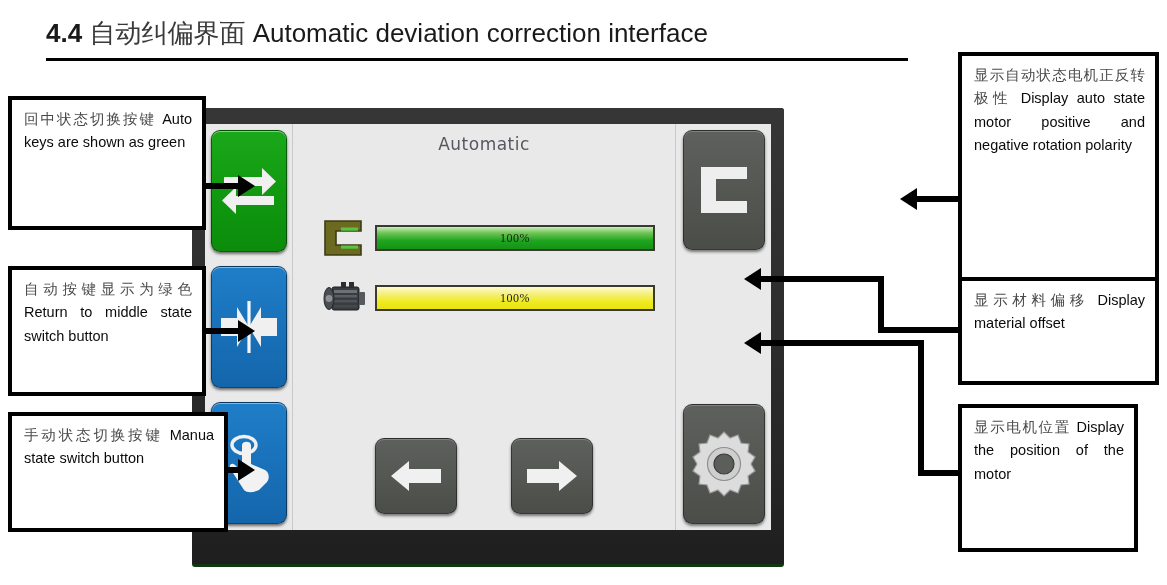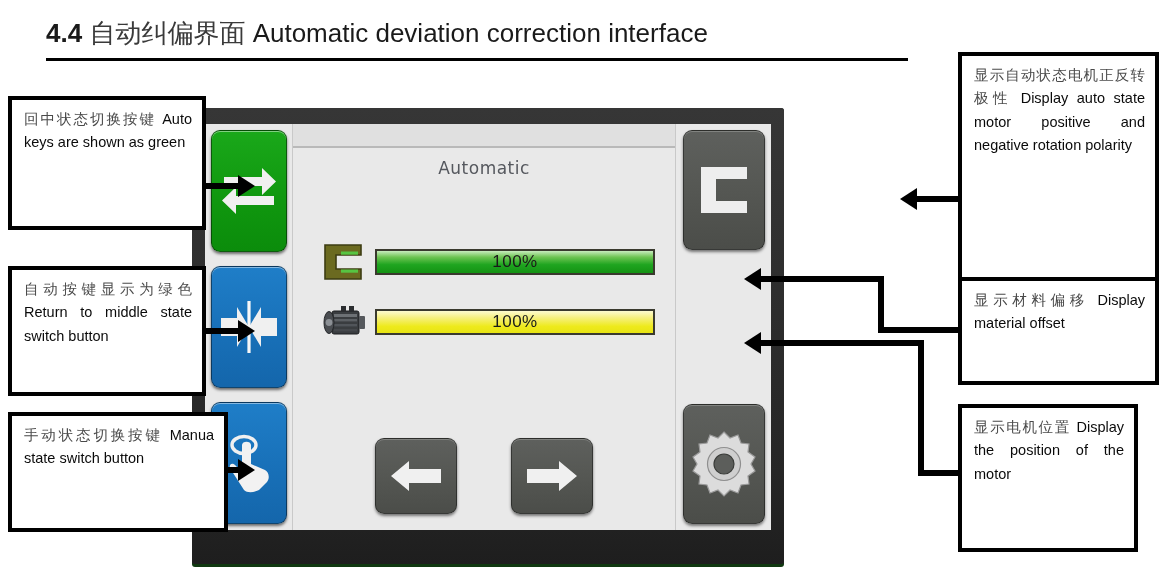--- a/index.html
+++ b/index.html
@@ -102,21 +102,21 @@
   .btn-green { background: linear-gradient(180deg,#1aa81a 0%, #10980f 55%, #0b8c0b 100%); }
   .btn-blue  { background: linear-gradient(180deg,#1f7ec8 0%, #1870b8 55%, #1466ab 100%); }
 
   
   #center-panel {
     flex: 1;
     height: 100%;
     background: #e9e9e9;
     position: relative;
     display: flex;
-    flex-direction: column;
+    flex-direction: row;
     box-sizing: border-box;
   }
   #panel-top-strip {
     height: 22px;
     background: #e0e0e0;
     border-bottom: 2px solid #b9b9b9;
   }
   #panel-body {
     flex: 1;
     position: relative;
@@ -166,23 +166,23 @@
     margin-right: 10px;
   }
   .gauge-green { background: linear-gradient(180deg,#c8ecbe 0%, #6dc452 28%, #1fa520 62%, #149314 100%); }
   .gauge-yellow{ background: linear-gradient(180deg,#fdfbd0 0%, #f6f080 30%, #eeea1c 70%, #e8e413 100%); }
   .gauge-value {
     position: absolute;
     left: 0; right: 0; top: 0; bottom: 0;
     display: flex;
     align-items: center;
     justify-content: center;
-    font-size: 17px;
+    font-size: 12px;
     color: #1a1a1a;
-    font-family: Liberation Sans, sans-serif;
+    font-family: Liberation Serif, serif;
     letter-spacing: 0.5px;
   }
 
   #jog-buttons {
     position: absolute;
     left: 0; right: 0;
     bottom: 16px;
     display: flex;
     justify-content: center;
     gap: 54px;

